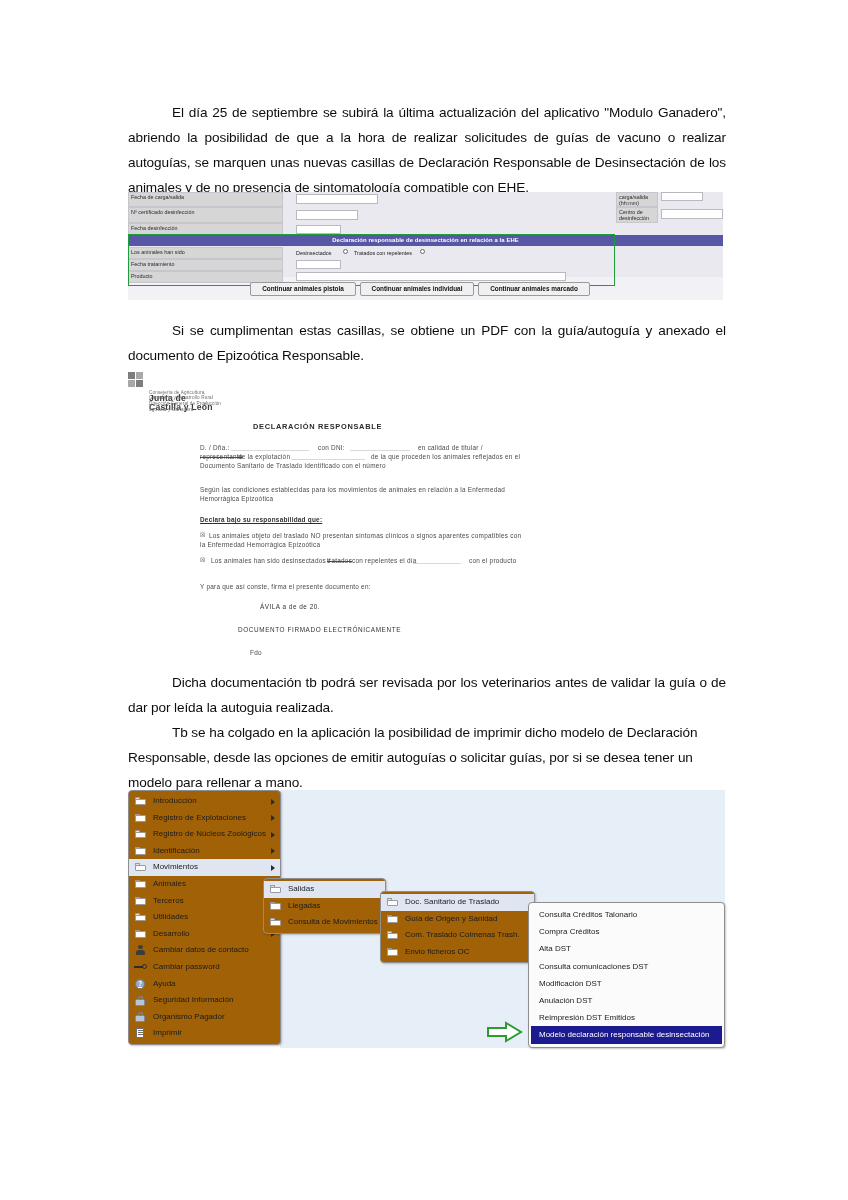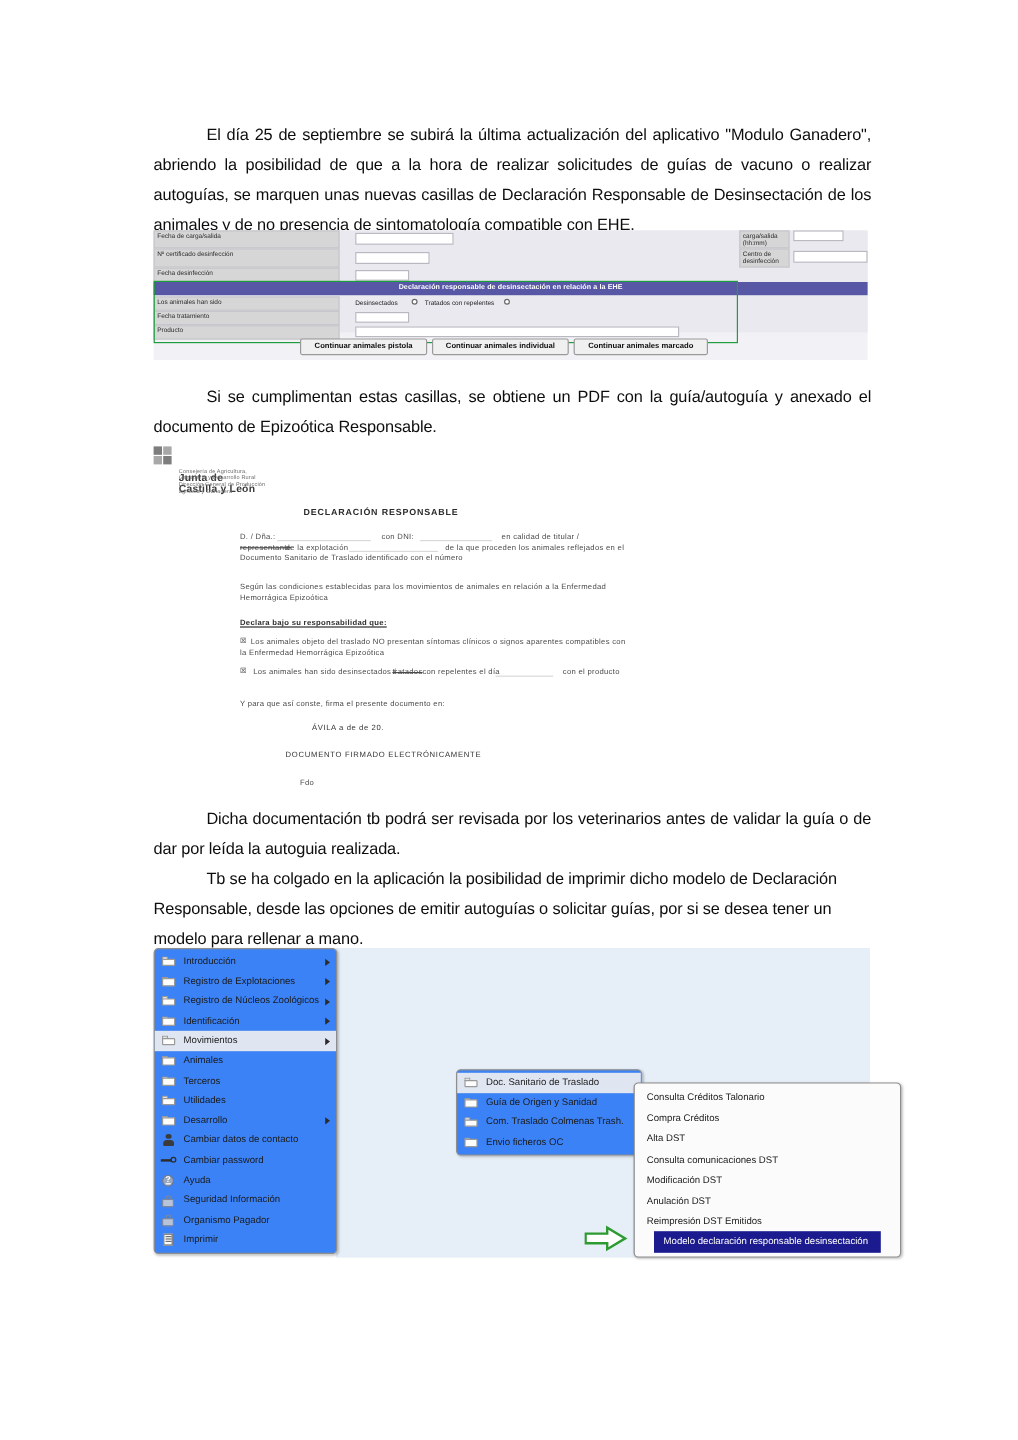--- a/index.html
+++ b/index.html
@@ -90,21 +90,21 @@
   .logo-sub{
     position:absolute;left:21px;top:20px;
     font-size:4.6px;color:#6d6d6d;line-height:5.6px;letter-spacing:0.15px;
   }
   .blankline{position:absolute;height:1px;background:#d9d9d9;}
 
   
   .shot3{position:absolute;left:128px;top:790px;width:597px;height:258px;background:#fff;}
   .shot3-bg{position:absolute;left:152px;top:0;width:445px;height:258px;background:#e6eef7;}
   .menu{
-    position:absolute;background:#3b82f6;
+    position:absolute;background:#a16207;
     border:1px solid #8e8e8e;border-radius:4px;
     box-shadow:1px 1px 2px rgba(0,0,0,.22);
     box-sizing:border-box;
   }
   .mitem{
     position:relative;height:16.6px;line-height:16.6px;
     font-size:8px;color:#1b1b1b;white-space:nowrap;
     padding-left:24px;box-sizing:border-box;
     font-family:"Liberation Sans",sans-serif;
   }
@@ -168,21 +168,21 @@
   }
   .ico-print u{
     position:absolute;left:3.5px;top:2px;width:5px;height:1px;display:block;
     background:#6f6f6f;box-shadow:0 2px 0 #6f6f6f,0 4px 0 #6f6f6f;
   }
 
   
   .menu4 .mitem{padding-left:10px;height:17.2px;line-height:17.2px;font-size:8px;}
   .menu4 .mitem.hl{
     background:#1b1b8f;color:#ffffff;
-    margin:0 16px;padding-left:8px;
+    margin:0 2px;padding-left:8px;
   }
   .greenarrow{position:absolute;left:487px;top:1021px;width:36px;height:22px;}
 </style>
 </head>
 <body>
 
 <div class="page">
 
   <div class="para" style="left:128px;top:100px;width:598px;">
     <span class="indent"></span><span>El día 25 de septiembre se subirá la última actualización del aplicativo "Modulo Ganadero", abriendo la posibilidad de que a la hora de realizar solicitudes de guías de vacuno o realizar autoguías, se marquen unas nuevas  casillas de Declaración Responsable de Desinsectación de los animales y de no presencia de sintomatología  compatible con EHE.</span>
@@ -355,41 +355,55 @@
         <div class="mitem"><span class="ico ico-lock">
             <u></u>
             <i></i>
           </span><span>Organismo Pagador</span></div>
         <div class="mitem"><span class="ico ico-print">
             <i></i>
             <u></u>
           </span><span>Imprimir</span></div>
       </div>
 
+    <div class="menu" id="menu2" style="left:135px;top:88px;width:123px;padding:2px 0;">
+        <div class="mitem sel"><span class="folder">
+            <s></s>
+            <b></b>
+          </span><span>Salidas</span></div>
+        <div class="mitem"><span class="folder">
+            <s></s>
+            <b></b>
+          </span><span>Llegadas</span></div>
+        <div class="mitem"><span class="folder">
+            <s></s>
+            <b></b>
+          </span><span>Consulta de Movimientos</span></div>
+      </div>
 
     <div class="menu" id="menu3" style="left:252px;top:101px;width:155px;padding:2px 0;">
         <div class="mitem sel"><span class="folder">
             <s></s>
             <b></b>
           </span><span>Doc. Sanitario de Traslado</span></div>
         <div class="mitem"><span class="folder">
             <s></s>
             <b></b>
           </span><span>Guía de Origen y Sanidad</span></div>
         <div class="mitem"><span class="folder">
             <s></s>
             <b></b>
           </span><span>Com. Traslado Colmenas Trash.</span></div>
         <div class="mitem"><span class="folder">
             <s></s>
             <b></b>
           </span><span>Envio ficheros OC</span></div>
       </div>
 
-    <div class="menu menu4" id="menu4" style="left:400px;top:112px;width:223px;padding:3px 0;background:#fbfbfb;">
+    <div class="menu menu4" id="menu4" style="left:400px;top:112px;width:197px;padding:3px 0;background:#fbfbfb;">
         <div class="mitem"><span>Consulta Créditos Talonario</span></div>
         <div class="mitem"><span>Compra Créditos</span></div>
         <div class="mitem"><span>Alta DST</span></div>
         <div class="mitem"><span>Consulta comunicaciones DST</span></div>
         <div class="mitem"><span>Modificación DST</span></div>
         <div class="mitem"><span>Anulación DST</span></div>
         <div class="mitem"><span>Reimpresión DST Emitidos</span></div>
         <div class="mitem hl"><span>Modelo declaración responsable desinsectación</span></div>
       </div>
   </div>

